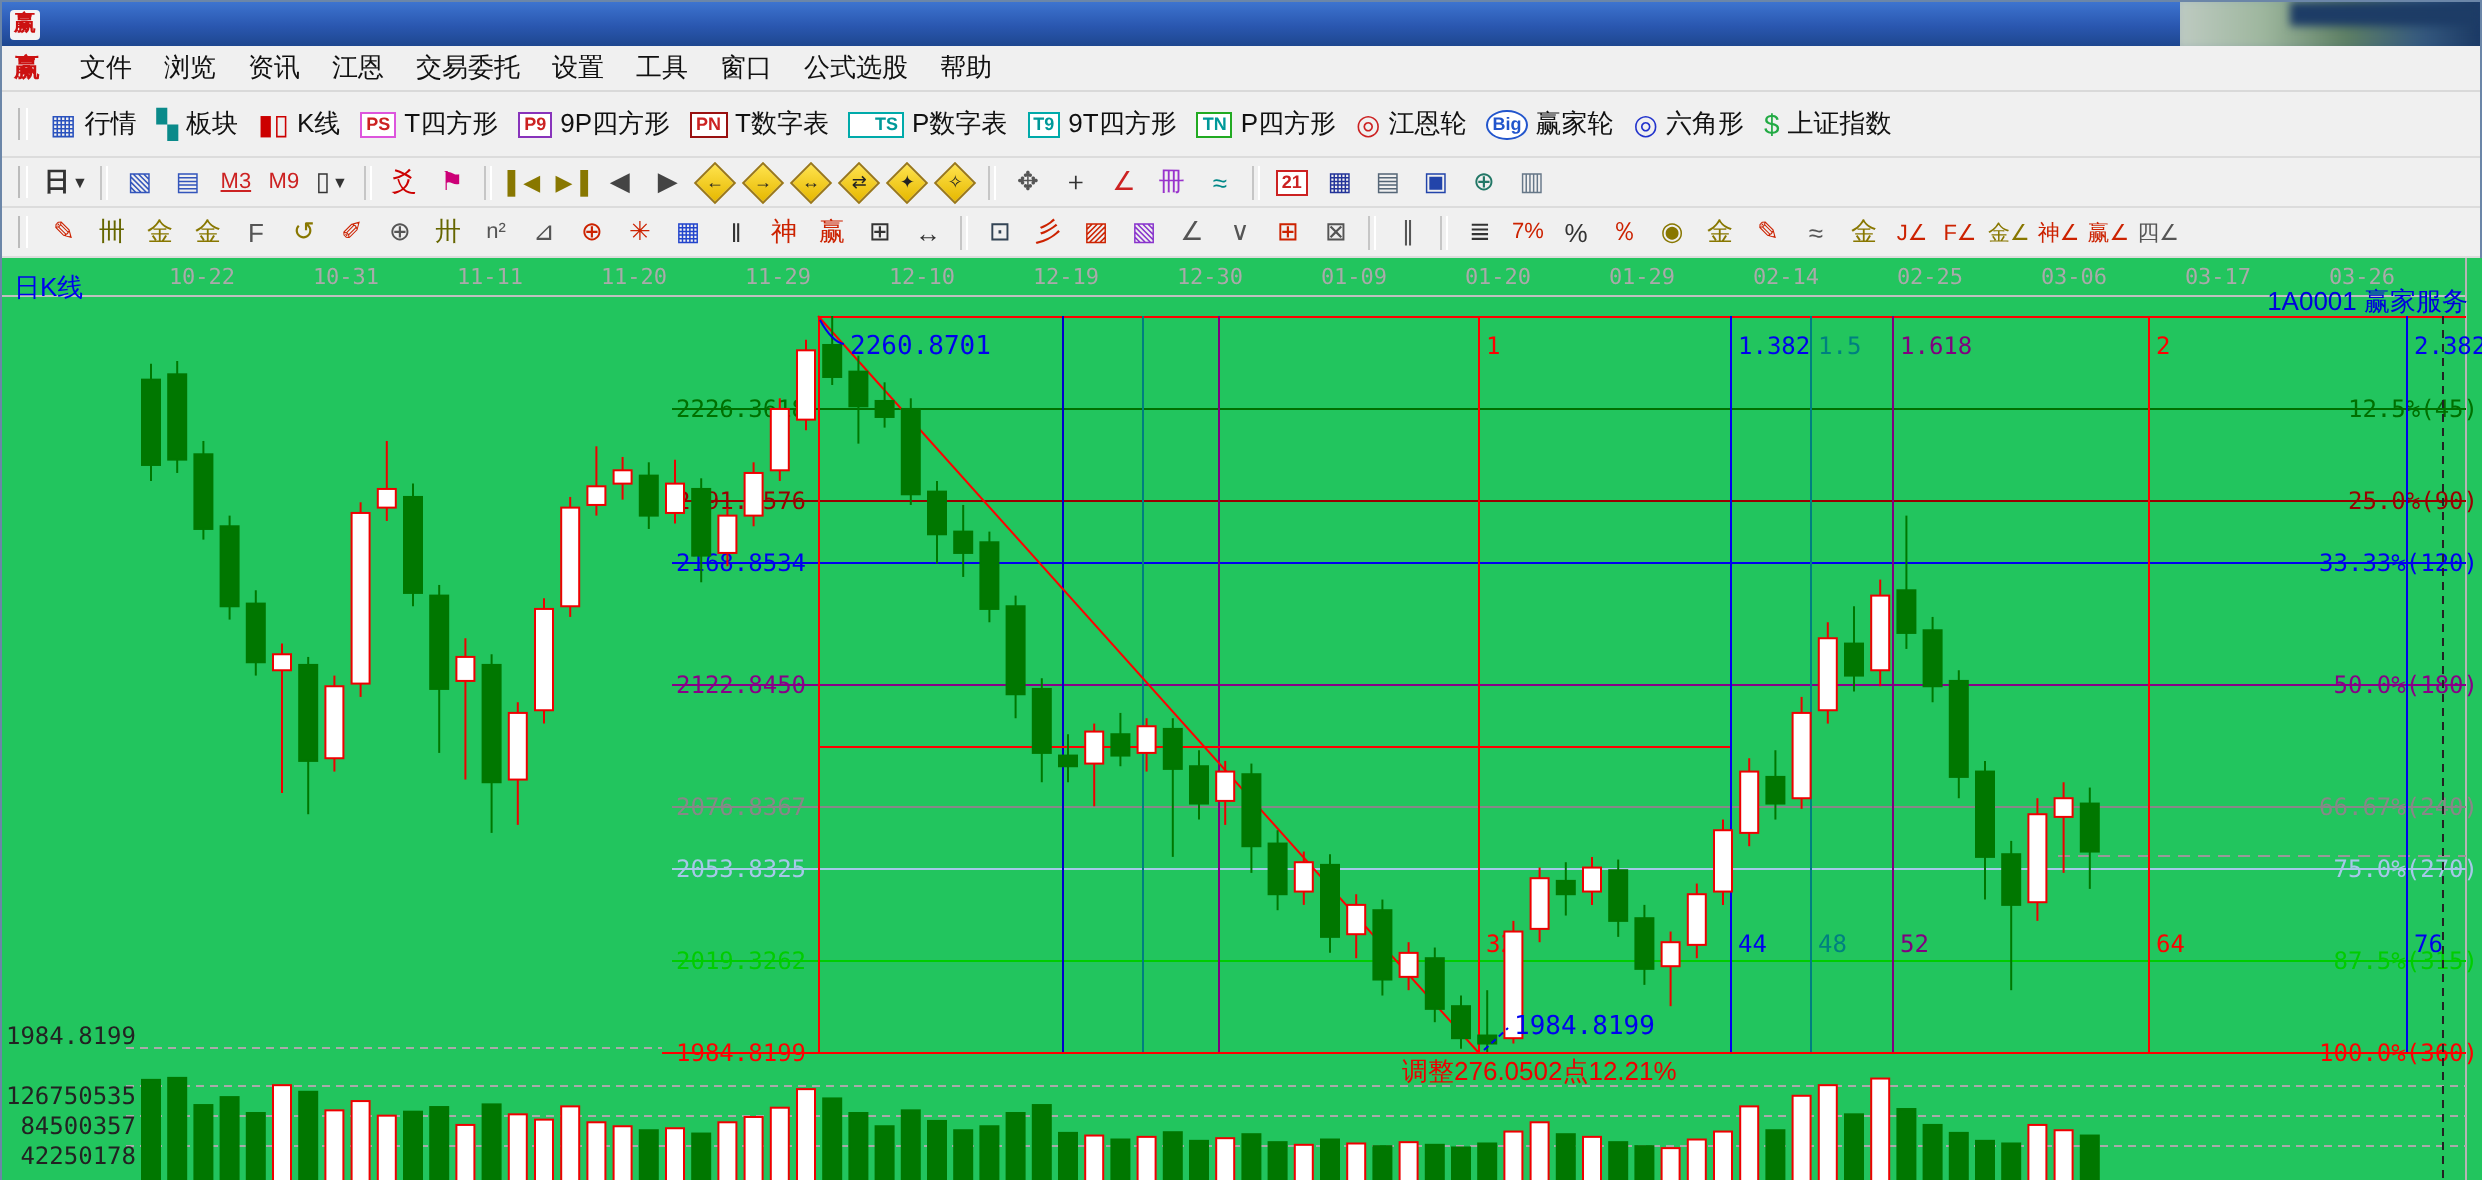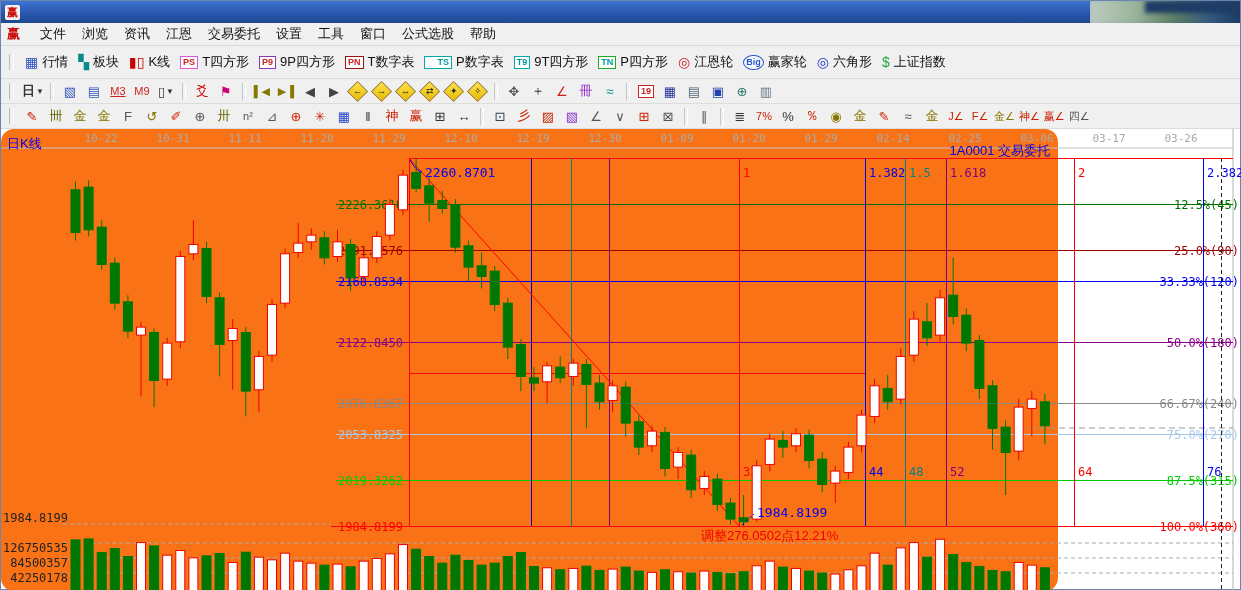--- a/index.html
+++ b/index.html
@@ -35,21 +35,21 @@
   .badge.round{border-radius:50%;padding:1px 2px;}
   .sep{width:2px;height:17px;border-left:1px solid #c6c6c6;border-right:1px solid #ffffff;margin:0 4px;}
   .ibtn{min-width:20px;height:19px;display:flex;align-items:center;justify-content:center;
     font-size:13px;padding:0 2px;cursor:default;}
   .ibtn.small{font-size:11px;}
   .drop{font-size:8px;color:#333;margin-left:1px;}
   .diamond{width:13px;height:13px;background:linear-gradient(135deg,#ffe34d,#e6b800);
     border:1px solid #99771a;transform:rotate(45deg);display:flex;align-items:center;justify-content:center;margin:0 2px;}
   .diamond span{transform:rotate(-45deg);font-size:9px;color:#222;line-height:9px;}
   
-  #chartwrap{position:absolute;left:0;top:128px;width:1057px;height:462px;background:#f97316;border-radius:13px;}
+  #chartwrap{position:absolute;left:0;top:128px;width:1241px;height:462px;background:#22c55e;}
   #chart{position:absolute;left:0;top:0;}
   #mode-label{position:absolute;left:6px;top:6px;color:#0000ee;font-size:13px;z-index:3;}
   #symbol-label{position:absolute;right:8px;top:13px;color:#0000dd;font-size:13px;z-index:3;}
   svg text{font-family:"DejaVu Sans Mono","Liberation Mono",monospace;}
   svg text.cjk{font-family:"Liberation Sans","DejaVu Sans",sans-serif;}
 </style>
 </head>
 <body>
 
 <div id="app">
@@ -216,21 +216,21 @@
         <span style="color: rgb(204, 34, 34);">∠</span>
       </div>
       <div class="ibtn">
         <span style="color: rgb(153, 51, 204);">冊</span>
       </div>
       <div class="ibtn">
         <span style="color: rgb(0, 136, 136);">≈</span>
       </div>
       <div class="sep"></div>
       <div class="ibtn small">
-        <span class="badge" style="color: rgb(204, 34, 34); border-color: rgb(204, 34, 34);">19</span>
+        <span class="badge" style="color: rgb(204, 34, 34); border-color: rgb(204, 34, 34);">21</span>
       </div>
       <div class="ibtn">
         <span style="color: rgb(34, 51, 153);">▦</span>
       </div>
       <div class="ibtn">
         <span style="color: rgb(85, 102, 119);">▤</span>
       </div>
       <div class="ibtn">
         <span style="color: rgb(34, 68, 170);">▣</span>
       </div>
@@ -372,21 +372,21 @@
       <div class="ibtn small">
         <span style="color: rgb(204, 34, 0);">赢∠</span>
       </div>
       <div class="ibtn small">
         <span style="color: rgb(85, 85, 85);">四∠</span>
       </div>
     </div>
 
   <div id="chartwrap">
     <div id="mode-label">日K线</div>
-    <div id="symbol-label">1A0001  交易委托</div>
+    <div id="symbol-label">1A0001  赢家服务</div>
     <svg id="chart" width="1241" height="462" viewBox="0 128 1241 462">
         <line x1="0" y1="147" x2="1232" y2="147" stroke="#c0c0c0" stroke-width="1"></line>
         <line x1="1232" y1="128" x2="1232" y2="590" stroke="#b5b5b5" stroke-width="1"></line>
         <text x="100" y="141" fill="#aaaaaa" font-size="11" text-anchor="middle">10-22</text>
         <text x="172" y="141" fill="#aaaaaa" font-size="11" text-anchor="middle">10-31</text>
         <text x="244" y="141" fill="#aaaaaa" font-size="11" text-anchor="middle">11-11</text>
         <text x="316" y="141" fill="#aaaaaa" font-size="11" text-anchor="middle">11-20</text>
         <text x="388" y="141" fill="#aaaaaa" font-size="11" text-anchor="middle">11-29</text>
         <text x="460" y="141" fill="#aaaaaa" font-size="11" text-anchor="middle">12-10</text>
         <text x="532" y="141" fill="#aaaaaa" font-size="11" text-anchor="middle">12-19</text>

